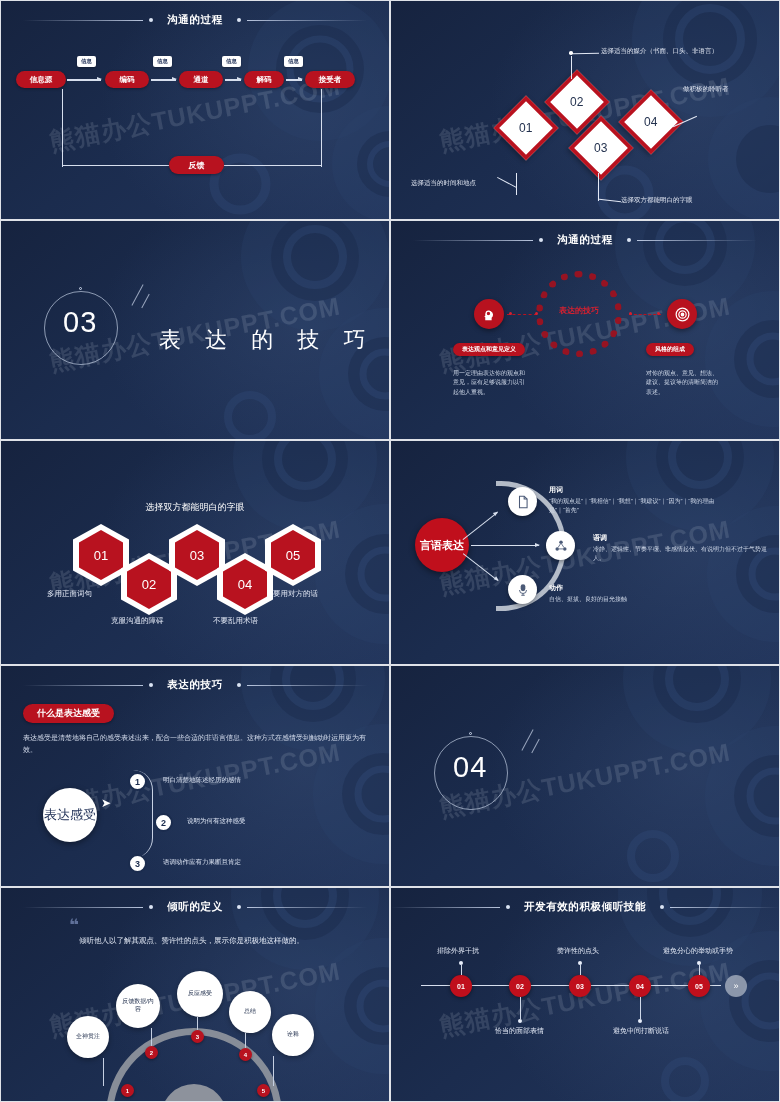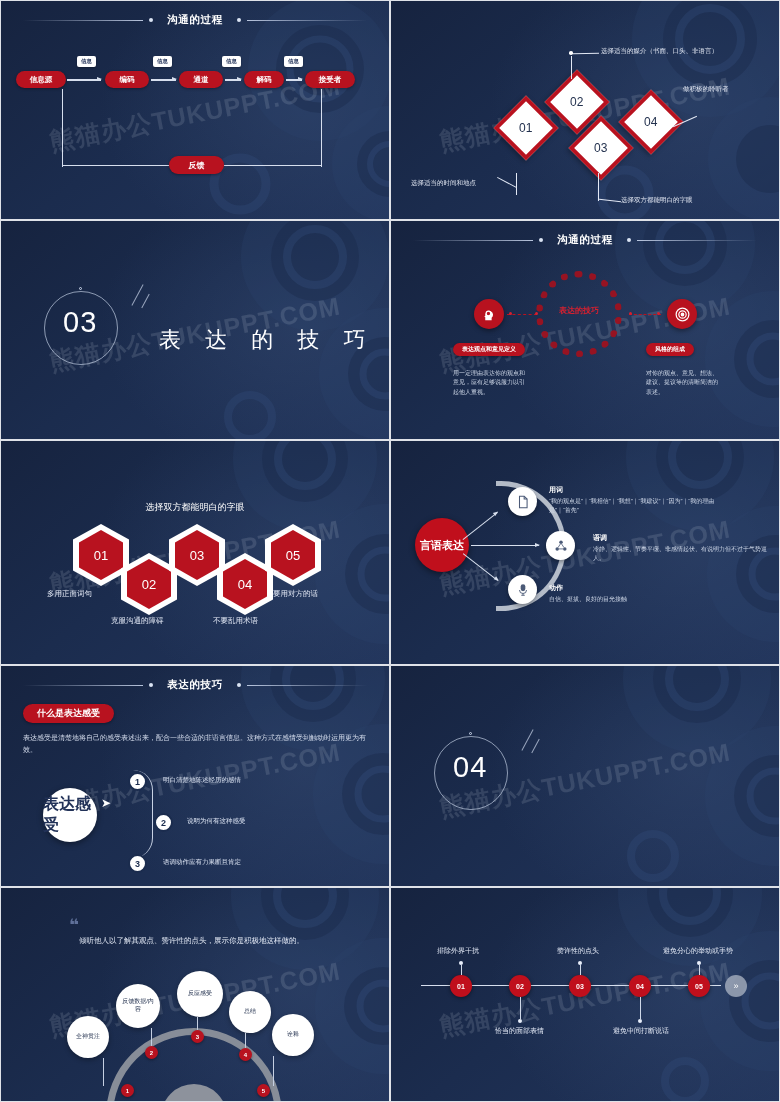--- a/index.html
+++ b/index.html
@@ -109,21 +109,21 @@
   .s6 .ar::after{content:"";position:absolute;right:-1px;top:-2.3px;border-left:5.5px solid #d8e0ee;border-top:2.8px solid transparent;border-bottom:2.8px solid transparent}
   .s6 .blk{position:absolute;width:175px}
   .s6 .blk b{display:block;color:#fff;font-size:7px;margin-bottom:2px}
   .s6 .curve{position:absolute;left:105px;top:40px;width:70px;height:130px;border:5px solid #cfd5de;
              border-left:none;border-radius:0 70px 70px 0;opacity:.85}
 
   
   .s7 .rib{position:absolute;left:22px;top:38px;height:19px;border-radius:10px;padding:0 14px;font-size:9px}
   .s7 .para{position:absolute;left:22px;top:66px;width:345px;color:#d5dded;font-size:7px;line-height:1.75}
   .s7 .circ{position:absolute;width:54px;height:54px;border-radius:50%;background:#fff;color:#223258;
-            font-size:16px;font-weight:bold;display:flex;align-items:center;justify-content:center;
+            font-size:13px;font-weight:normal;display:flex;align-items:center;justify-content:center;
             box-shadow:0 2px 6px rgba(0,0,0,.4)}
   .s7 .bul{position:absolute;width:19px;height:19px;border-radius:50%;background:#fff;border:2px solid #1b2c4e;
            color:#1b2c4e;font-size:9px;font-weight:bold;display:flex;align-items:center;justify-content:center}
   .s7 .it{position:absolute;color:#dbe3f2;font-size:6.5px;white-space:nowrap}
   .s7 .hook{position:absolute;border:1.5px solid #c8d2e4;border-radius:40px}
   .s7 .chev{position:absolute;left:100px;top:130px;color:#fff;font-size:12px}
 
   
   .s9 .quote{position:absolute;left:68px;top:27px;color:#5f7099;font-size:17px;font-weight:bold;letter-spacing:-2px}
   .s9 .lead{position:absolute;left:78px;top:48px;color:#e3e9f5;font-size:7.5px}
@@ -487,20 +487,27 @@
         <circle class="gear-s" cx="160" cy="30" r="74"></circle>
         <circle cx="160" cy="30" r="44" fill="#1e3053"></circle>
         <circle class="gear-f" cx="160" cy="30" r="28" stroke-width="8"></circle>
         <circle class="gear-s" cx="238" cy="140" r="68"></circle>
         <circle cx="238" cy="140" r="39" fill="#1e3053"></circle>
         <circle class="gear-f" cx="238" cy="140" r="23" stroke-width="7"></circle>
       </svg>
     </div>
     <div class="wm">熊猫办公TUKUPPT.COM</div>
 
+    <div class="hdr">
+      <div class="ln"></div>
+      <div class="dot"></div>
+      <div class="t">倾听的定义</div>
+      <div class="dot"></div>
+      <div class="ln r"></div>
+    </div>
 
     <div class="quote">❝</div>
     <div class="lead">倾听他人以了解其观点、赞许性的点头，展示你是积极地这样做的。</div>
 
     <div class="arc"></div>
     <div class="hubdot"></div>
 
     <div class="bub" style="left:66px;top:128px;width:42px;height:42px;padding:0 5px">全神贯注</div>
     <div class="bub" style="left:115px;top:96px;width:44px;height:44px;padding:0 5px">反馈数据/内容</div>
     <div class="bub" style="left:176px;top:83px;width:46px;height:46px;padding:0 6px">反应感受</div>
@@ -527,20 +534,27 @@
         <circle cx="155" cy="28" r="43" fill="#1e3053"></circle>
         <circle class="gear-f" cx="155" cy="28" r="27" stroke-width="8"></circle>
         <circle class="gear-s" cx="235" cy="135" r="70"></circle>
         <circle cx="235" cy="135" r="41" fill="#1e3053"></circle>
         <circle class="gear-f" cx="235" cy="135" r="25" stroke-width="7"></circle>
         <circle class="gear-f" cx="150" cy="215" r="20" stroke-width="8"></circle>
       </svg>
     </div>
     <div class="wm">熊猫办公TUKUPPT.COM</div>
 
+    <div class="hdr">
+      <div class="ln"></div>
+      <div class="dot"></div>
+      <div class="t">开发有效的积极倾听技能</div>
+      <div class="dot"></div>
+      <div class="ln r"></div>
+    </div>
 
     <div class="rail"></div>
 
     <div class="stp" style="left:59px;top:87px">01</div>
     <div class="stp" style="left:118px;top:87px">02</div>
     <div class="stp" style="left:178px;top:87px">03</div>
     <div class="stp" style="left:238px;top:87px">04</div>
     <div class="stp" style="left:297px;top:87px">05</div>
     <div class="nxt">»</div>
 

